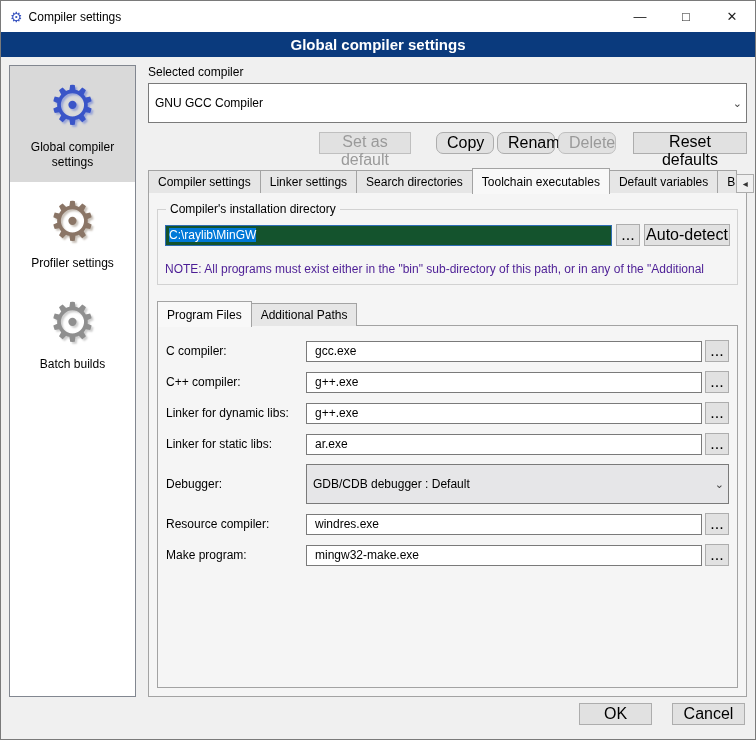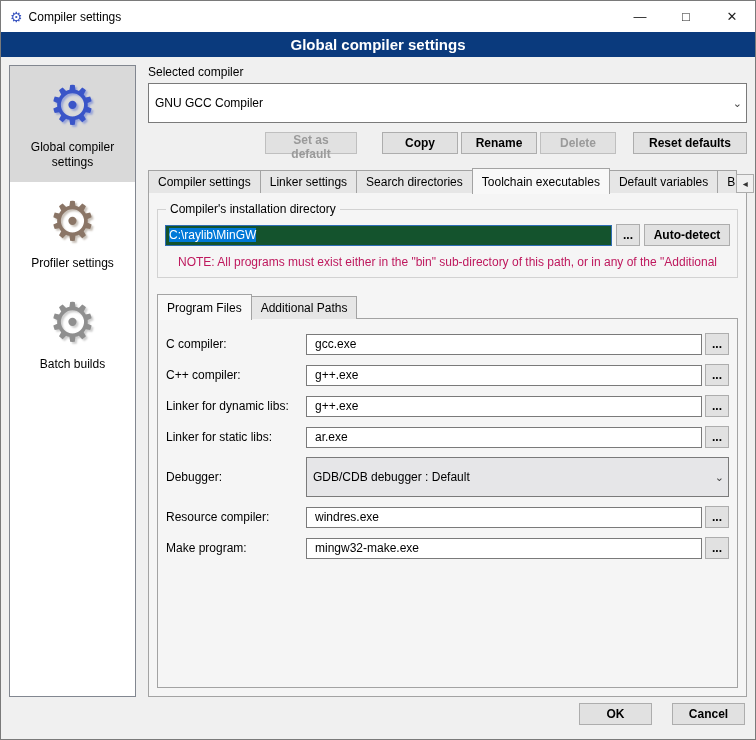--- a/index.html
+++ b/index.html
@@ -38,48 +38,48 @@
 
   .main { flex: 1 1 auto; display: flex; flex-direction: column; min-width: 0; }
 
   .group-label { margin-bottom: 4px; }
 
   .combobox { height: 40px; background: #fff; border: 1px solid #7a7a7a; display: flex; align-items: center; padding: 0 4px 0 6px; cursor: default; }
   .combobox .cb-text { flex: 1; white-space: nowrap; overflow: hidden; }
   .combobox .arrow { color: #444; font-size: 11px; padding-left: 6px; }
   .combobox.gray { background: #e6e6e8; }
 
-  .btn { background: #e1e1e1; border: 1px solid #adadad; font-family: inherit; font-size: 12px; height: 22px; padding: 0 10px; cursor: default; font-weight: bold; }
+  .btn { background: #e1e1e1; border: 1px solid #adadad; font-family: inherit; font-size: 16px; height: 22px; padding: 0 10px; cursor: default; }
   .btn.disabled { color: #9a9a9a; border-color: #bfbfbf; }
 
   .btn-row { display: flex; margin-top: 9px; align-items: center; }
   .btn-row .spacer { flex: 1; }
   .btn-setdefault { width: 92px; margin-right: 25px; }
-  .btn-copy, .btn-rename, .btn-delete { width: 76px; margin-right: 3px; }
+  .btn-copy, .btn-rename, .btn-delete { width: 58px; margin-right: 3px; border-radius: 7px; }
   .btn-reset { width: 114px; margin-left: 14px; margin-right: 0; }
 
   
   .tabstrip { display: flex; align-items: flex-end; margin-top: 14px; position: relative; z-index: 2; }
   .tab { background: #e6e6e6; border: 1px solid #a3a3a3; border-bottom: none; padding: 4px 9px 4px; margin-right: -1px; white-space: nowrap; cursor: default; }
   .tab.selected { background: #f8f8f8; padding-top: 6px; padding-bottom: 5px; margin-bottom: -1px; z-index: 3; }
   .tab.clipped { flex: 1 1 auto; min-width: 0; overflow: hidden; max-width: 46px; }
   .tab-scrollers { display: flex; margin-left: auto; }
   .tab-scroll { width: 18px; height: 19px; background: #f0f0f0; border: 1px solid #adadad; font-size: 10px; line-height: 17px; text-align: center; color: #333; cursor: default; }
 
   .tab-content { flex: 1 1 auto; border: 1px solid #a3a3a3; background: #f5f5f5; margin-top: -1px; padding: 10px 8px 8px; display: flex; flex-direction: column; min-height: 0; }
 
   
   .groupbox { position: relative; border: 1px solid #d2d2d2; padding: 14px 7px 8px; margin-top: 6px; }
   .groupbox-label { position: absolute; top: -8px; left: 8px; background: #f5f5f5; padding: 0 4px; }
   .dir-row { display: flex; align-items: center; gap: 4px; }
   .textbox { flex: 1; height: 21px; background: #14532d; border: 1px solid #2f6db5; display: flex; align-items: center; padding: 0 3px; overflow: hidden; white-space: nowrap; }
   .textbox .sel { background: #0078d7; color: #fff; }
   .browse-btn { width: 24px; padding: 0; flex: 0 0 auto; }
   .autodetect-btn { width: 86px; padding: 0; flex: 0 0 auto; }
-  .note { color: #be185d; margin-top: 9px; white-space: nowrap; overflow: hidden; text-align: center; }
+  .note { color: #4c1d95; margin-top: 16px; white-space: nowrap; overflow: hidden; }
 
   
   .subtabstrip { display: flex; align-items: flex-end; margin-top: 16px; position: relative; z-index: 2; }
   .subpanel { flex: 1 1 auto; border: 1px solid #a3a3a3; background: #f5f5f5; margin-top: -1px; padding: 14px 8px 8px; min-height: 0; }
 
   .field-row { display: flex; align-items: center; margin-bottom: 9px; }
   .field-label { width: 140px; flex: 0 0 auto; }
   .tb { flex: 1 1 auto; height: 21px; background: #fff; border: 1px solid #7a7a7a; font-family: inherit; font-size: 12px; padding: 0 8px; min-width: 0; }
   .field-row .browse-btn { margin-left: 3px; }
   .field-row .combobox { flex: 1 1 auto; }

